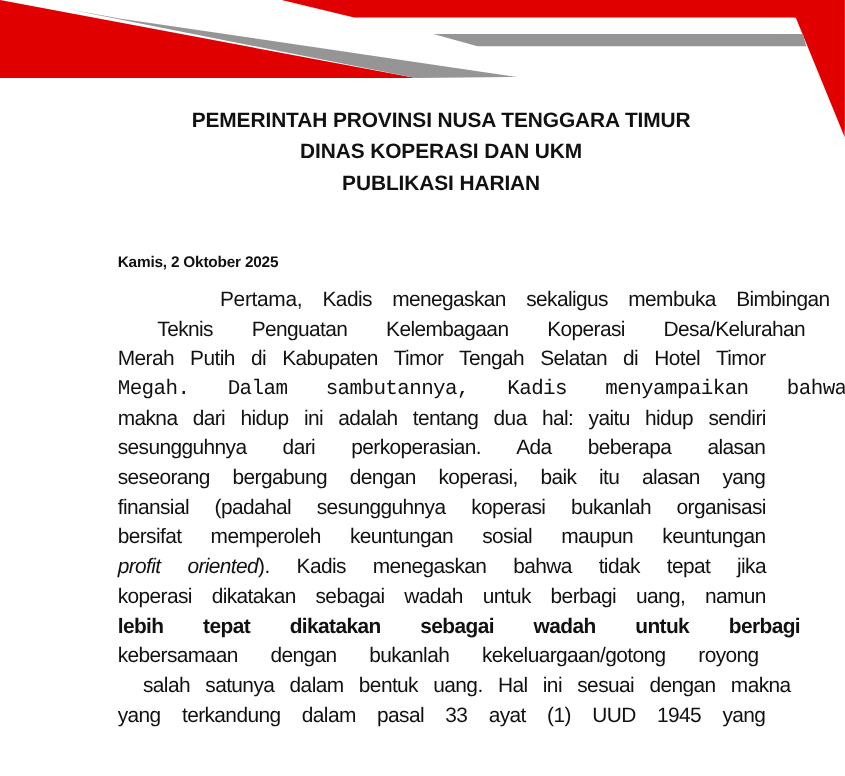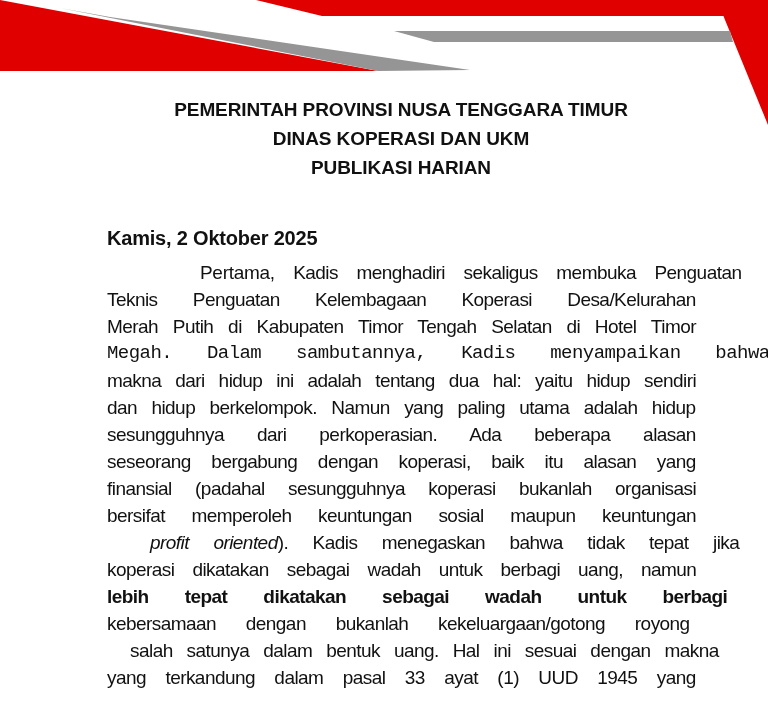--- a/index.html
+++ b/index.html
@@ -32,21 +32,21 @@
     line-height: 29px;
     top: 95px;
     letter-spacing: -0.1px;
   }
   .heading div { height: 29px; white-space: nowrap; }
   .date {
     position: absolute;
     left: 107px;
     top: 226px;
     font-weight: bold;
-    font-size: 20px;
+    font-size: 14px;
     line-height: 24px;
     white-space: nowrap;
     letter-spacing: -0.2px;
   }
   .body-text {
     position: absolute;
     left: 107px;
     top: 259px;
     width: 589px;
     font-size: 19px;
@@ -55,21 +55,21 @@
     height: 27px;
     line-height: 27px;
     white-space: nowrap;
     text-align: justify;
     text-align-last: justify;
     letter-spacing: -0.55px;
     word-spacing: 0px;
   }
   .line.indent { padding-left: 47px; }
   .line b { font-weight: normal; letter-spacing: -0.3px; margin-left: 46px; }
-  .line i { font-style: italic; margin-left: 43px; }
+  .line i { font-style: italic; }
   .line span { display: inline; }
 </style>
 </head>
 <body>
 
 <svg id="decor" viewBox="0 0 768 130" width="768" height="130" xmlns="http://www.w3.org/2000/svg">
 
   <polygon points="0,0 0,71 378,71" fill="#e00000"></polygon>
 
   <polygon points="60,8 110,17 470,70 378,71" fill="#959595"></polygon>
@@ -84,26 +84,25 @@
 
 <div class="heading">
   <div>PEMERINTAH PROVINSI NUSA TENGGARA TIMUR</div>
   <div>DINAS KOPERASI DAN UKM</div>
   <div>PUBLIKASI HARIAN</div>
 </div>
 
 <div class="date">Kamis, 2 Oktober 2025</div>
 
 <div class="body-text">
-  <div class="line indent" style="white-space: nowrap;"><span style="display: inline-block; white-space: nowrap; word-spacing: 13.8px;"><b>Pertama,</b><span> Kadis menghadiri sekaligus membuka Penguatan</span></span></div>
-  <div class="line" style="white-space: nowrap;"><span style="display: inline-block; white-space: nowrap; word-spacing: 30.5px;">Teknis Penguatan Kelembagaan Koperasi Desa/Kelurahan</span></div>
+  <div class="line indent" style="white-space: nowrap;"><span style="display: inline-block; white-space: nowrap; word-spacing: 13.8px;"><b>Pertama,</b><span> Kadis menegaskan sekaligus membuka Bimbingan</span></span></div>
+  <div class="line" style="white-space: nowrap;"><span style="display: inline-block; white-space: nowrap; word-spacing: 30.5px; margin-left: 36px;">Teknis Penguatan Kelembagaan Koperasi Desa/Kelurahan</span></div>
   <div class="line" style="white-space: nowrap; text-decoration: underline;"><span style="display: inline-block; white-space: nowrap; word-spacing: 10px;">Merah Putih di Kabupaten Timor Tengah Selatan di Hotel Timor</span></div>
   <div class="line" style="white-space: nowrap; font-family: Liberation Mono, monospace;"><span style="display: inline-block; white-space: nowrap; word-spacing: 24px;">Megah. Dalam sambutannya, Kadis menyampaikan bahwa</span></div>
   <div class="line" style="white-space: nowrap;"><span style="display: inline-block; white-space: nowrap; word-spacing: 9.2px;">makna dari hidup ini adalah tentang dua hal: yaitu hidup sendiri</span></div>
-  <div class="line" style="white-space: nowrap;"><span style="display: inline-block; white-space: nowrap; word-spacing: 9.625px;">dan hidup berkelompok. Namun yang paling utama adalah hidup</span></div>
   <div class="line" style="white-space: nowrap;"><span style="display: inline-block; white-space: nowrap; word-spacing: 28.2px;">sesungguhnya dari perkoperasian. Ada beberapa alasan</span></div>
   <div class="line" style="white-space: nowrap;"><span style="display: inline-block; white-space: nowrap; word-spacing: 15.8571px;">seseorang bergabung dengan koperasi, baik itu alasan yang</span></div>
   <div class="line" style="white-space: nowrap;"><span style="display: inline-block; white-space: nowrap; word-spacing: 18.6px;">finansial (padahal sesungguhnya koperasi bukanlah organisasi</span></div>
   <div class="line" style="white-space: nowrap;"><span style="display: inline-block; white-space: nowrap; word-spacing: 21.8px;">bersifat memperoleh keuntungan sosial maupun keuntungan</span></div>
   <div class="line" style="white-space: nowrap;"><span style="display: inline-block; white-space: nowrap; word-spacing: 19.7143px;"><i>profit oriented</i><span>). Kadis menegaskan bahwa tidak tepat jika</span></span></div>
   <div class="line" style="white-space: nowrap;"><span style="display: inline-block; white-space: nowrap; word-spacing: 13.2857px;">koperasi dikatakan sebagai wadah untuk berbagi uang, namun</span></div>
   <div class="line" style="white-space: nowrap;"><span style="display: inline-block; white-space: nowrap; word-spacing: 31.3333px; font-weight: bold;">lebih tepat dikatakan sebagai wadah untuk berbagi</span></div>
   <div class="line" style="white-space: nowrap;"><span style="display: inline-block; white-space: nowrap; word-spacing: 25px;">kebersamaan dengan bukanlah kekeluargaan/gotong royong</span></div>
   <div class="line" style="white-space: nowrap;"><span style="display: inline-block; white-space: nowrap; word-spacing: 9.22222px; margin-left: 23px;">salah satunya dalam bentuk uang. Hal ini sesuai dengan makna</span></div>
   <div class="line" style="white-space: nowrap;"><span style="display: inline-block; white-space: nowrap; word-spacing: 14.6667px;">yang terkandung dalam pasal 33 ayat (1) UUD 1945 yang</span></div>

